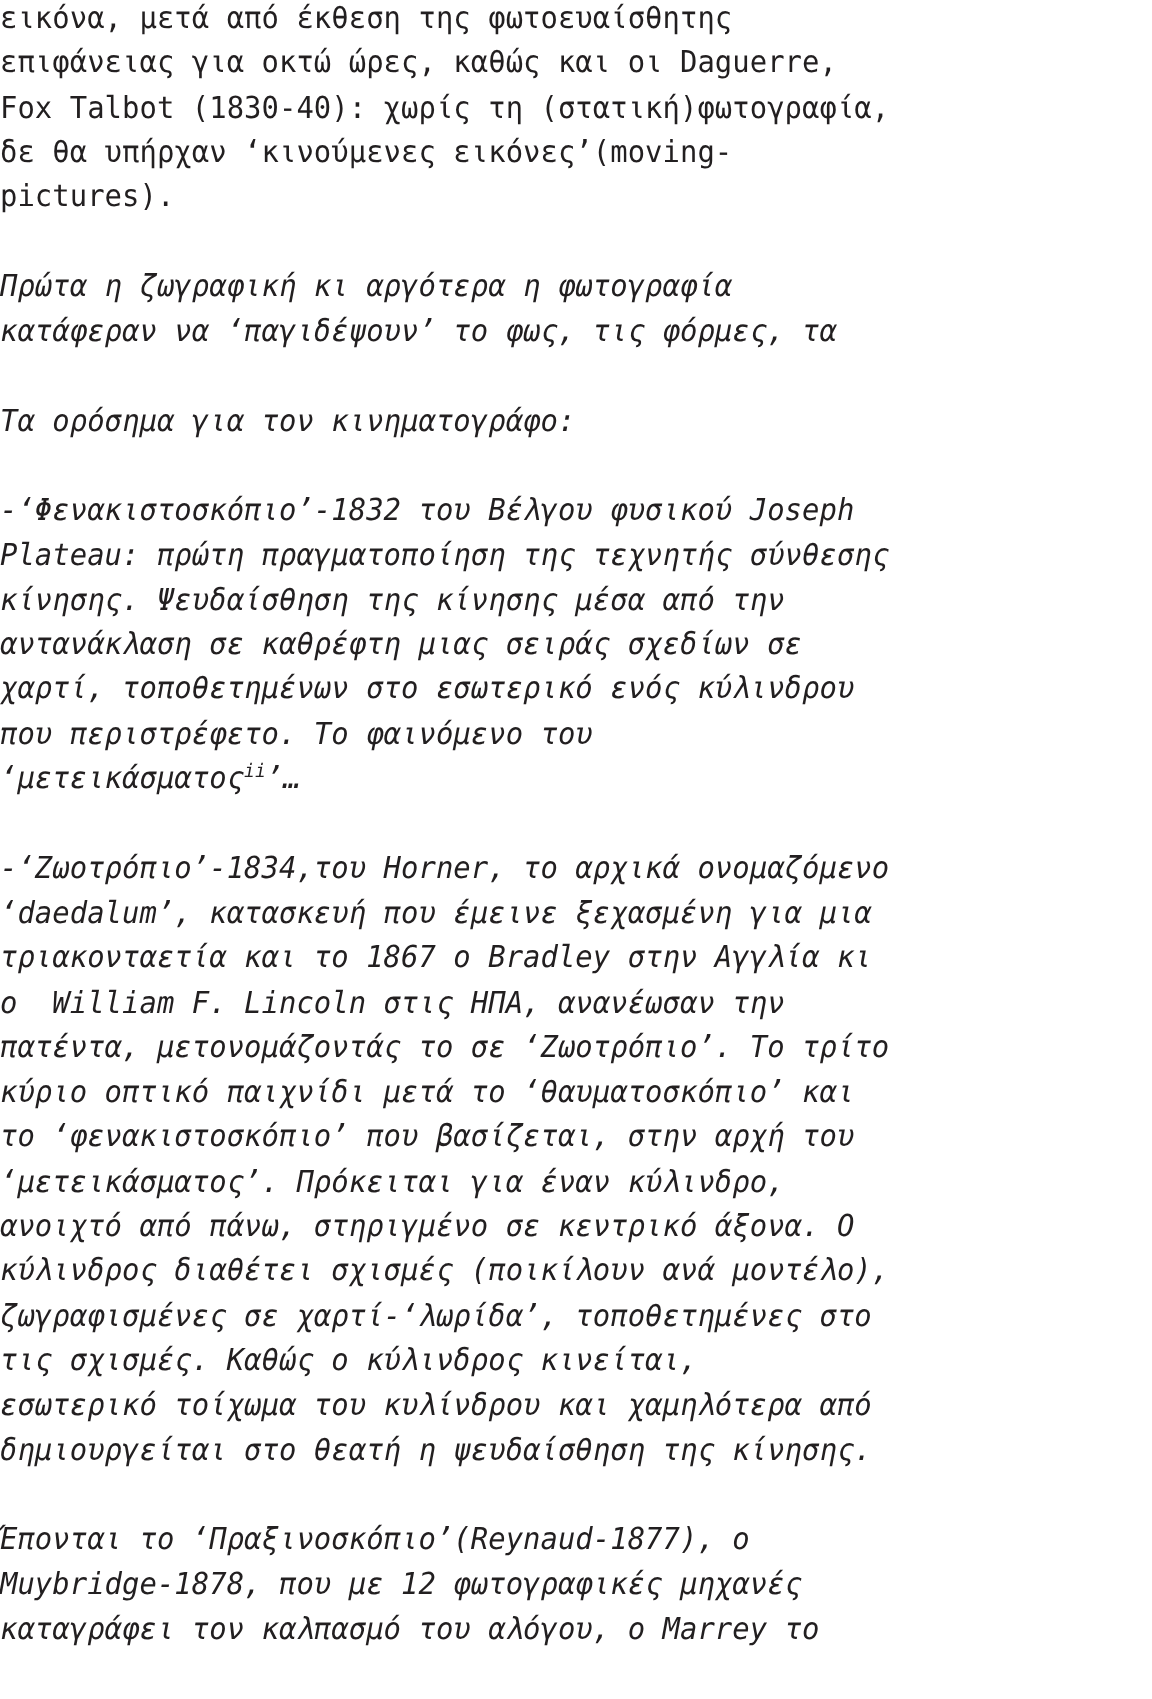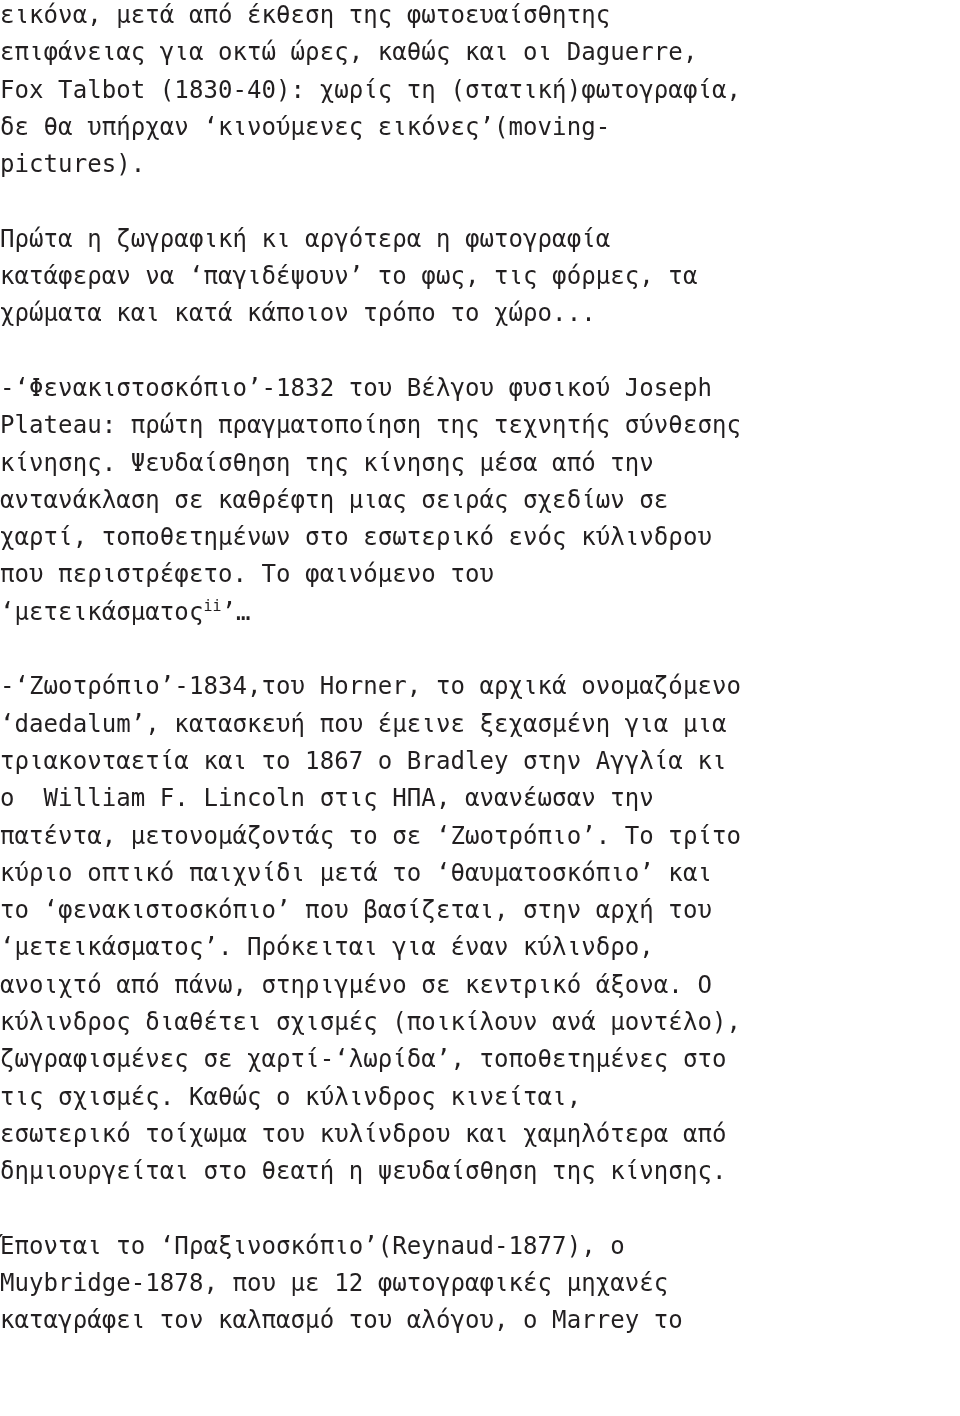--- a/index.html
+++ b/index.html
@@ -32,20 +32,21 @@
     width: 960px;
   }
 
   .para {
     margin: 0;
     padding: 0;
   }
 
   .para + .para {
     margin-top: 37.3px;           
+    font-style: italic;
   }
 
   .line {
     display: block;
     height: 37.3px;
     line-height: 37.3px;
     white-space: pre;
     font-size: 25.2px;
     letter-spacing: 0.05px;
     color: #221f20;
@@ -76,21 +77,23 @@
       <p class="para">
         <span class="line"><span class="t">εικόνα, μετά από έκθεση της φωτοευαίσθητης</span></span>
         <span class="line"><span class="t">επιφάνειας για οκτώ ώρες, καθώς και οι Daguerre,</span></span>
         <span class="line"><span class="t">Fox Talbot (1830-40): χωρίς τη (στατική)φωτογραφία,</span></span>
         <span class="line"><span class="t">δε θα υπήρχαν ‘κινούμενες εικόνες’(moving-</span></span>
         <span class="line"><span class="t">pictures).</span></span>
       </p>
       <p class="para">
         <span class="line"><span class="t">Πρώτα η ζωγραφική κι αργότερα η φωτογραφία</span></span>
         <span class="line"><span class="t">κατάφεραν να ‘παγιδέψουν’ το φως, τις φόρμες, τα</span></span>
-        <span class="line"><span class="t">χρώματα και κατά κάποιον τρόπο το χώρο...</span></span>
+      </p>
+      <p class="para">
+        <span class="line"><span class="t">Τα ορόσημα για τον κινηματογράφο:</span></span>
       </p>
       <p class="para">
         <span class="line"><span class="t">-‘Φενακιστοσκόπιο’-1832 του Βέλγου φυσικού Joseph</span></span>
         <span class="line"><span class="t">Plateau: πρώτη πραγματοποίηση της τεχνητής σύνθεσης</span></span>
         <span class="line"><span class="t">κίνησης. Ψευδαίσθηση της κίνησης μέσα από την</span></span>
         <span class="line"><span class="t">αντανάκλαση σε καθρέφτη μιας σειράς σχεδίων σε</span></span>
         <span class="line"><span class="t">χαρτί, τοποθετημένων στο εσωτερικό ενός κύλινδρου</span></span>
         <span class="line"><span class="t">που περιστρέφετο. Το φαινόμενο του</span></span>
         <span class="line"><span class="t"><span>‘μετεικάσματος</span><sup>ii</sup><span>’…</span></span></span>
       </p>

